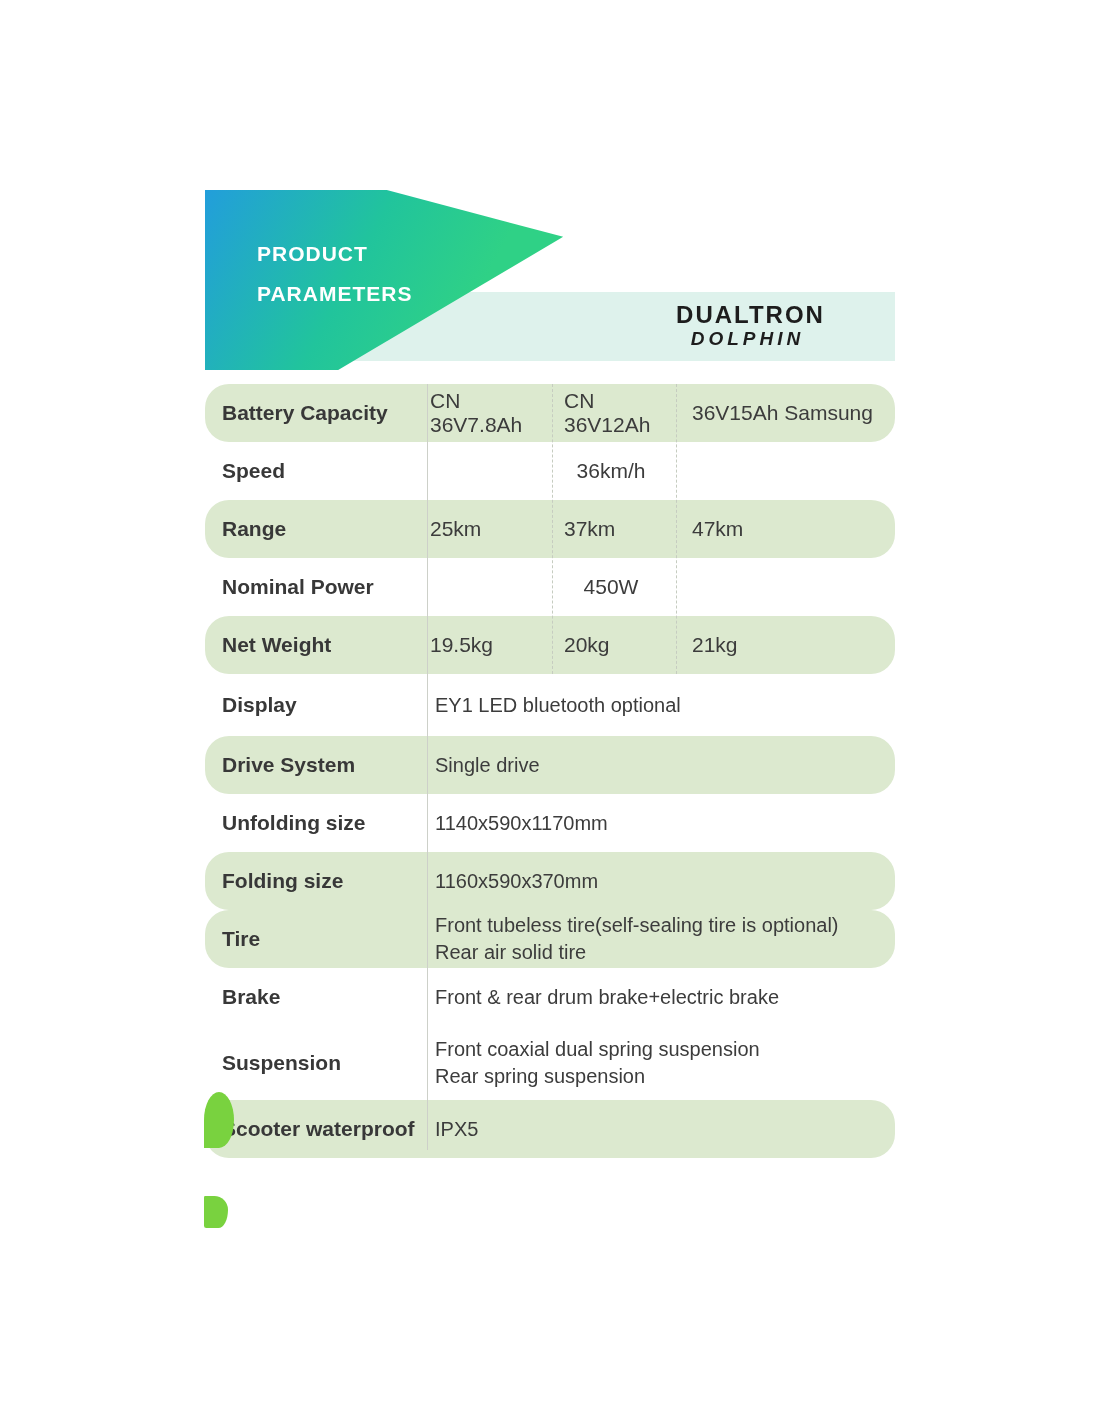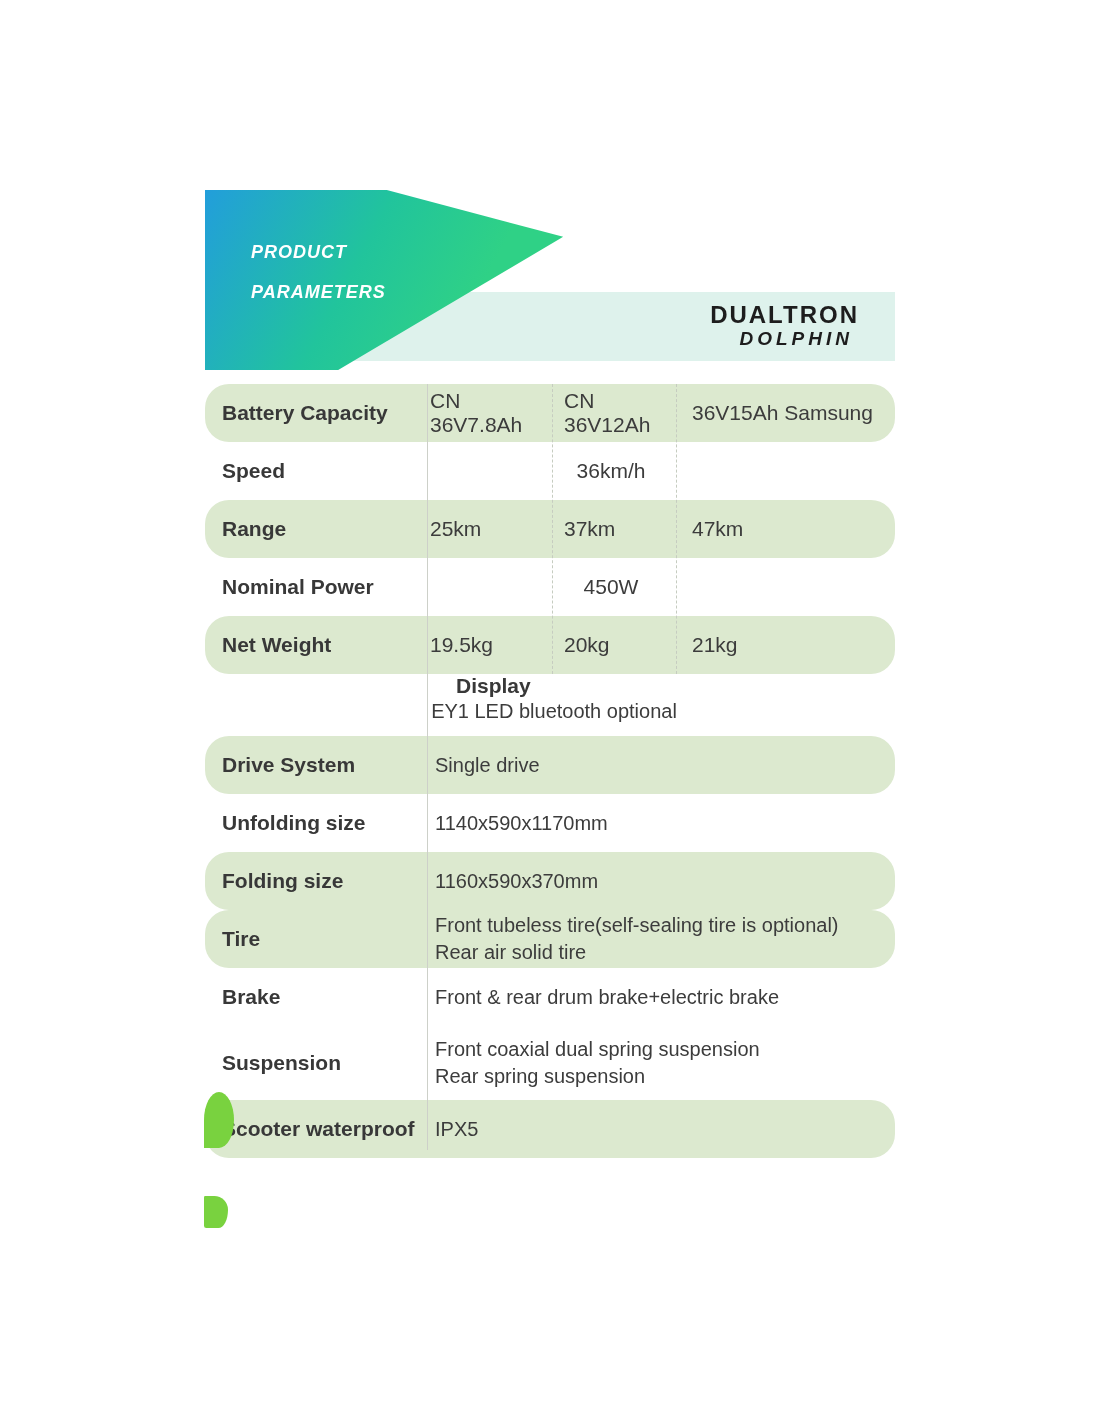--- a/index.html
+++ b/index.html
@@ -16,50 +16,50 @@
     position:absolute;left:350px;top:292px;width:545px;height:69px;
     background:var(--band-mint,#def2ec);z-index:1;
   }
   .arrow-banner{
     position:absolute;left:205px;top:190px;width:360px;height:180px;
     background:linear-gradient(118deg,var(--accent-gradient-start,#229edb) 0%,var(--accent-gradient-mid,#21c49c) 42%,var(--accent-gradient-end,#2fd186) 72%);
     clip-path:polygon(0 0,50.5% 0,99.5% 26%,37% 100%,0 100%);
     z-index:2;
   }
   .banner-title{
-    position:absolute;left:46px;
-    font-style:italic;font-weight:700;font-size:18px;letter-spacing:1px;
+    position:absolute;left:52px;
+    font-weight:700;font-size:21px;letter-spacing:1px;
     color:#ffffff;white-space:nowrap;
   }
   .banner-title.l1{top:52px;}
   .banner-title.l2{top:92px;}
 
   .brand{
-    position:absolute;left:684px;top:302px;width:175px;z-index:3;
-    text-align:right;color:var(--logo-black,#1d1d1d);line-height:1.05;
+    position:absolute;left:663px;top:302px;width:175px;z-index:3;
+    text-align:center;color:var(--logo-black,#1d1d1d);line-height:1.05;
   }
   .brand .line1{
     font-weight:900;font-size:24px;letter-spacing:2px;white-space:nowrap;
   }
   .brand .line2{
     font-weight:900;font-size:19px;font-style:italic;letter-spacing:4px;
     margin-top:2px;margin-right:6px;white-space:nowrap;
   }
 
   
   .spec-table{
     position:absolute;left:205px;top:384px;width:690px;z-index:2;
   }
   .rows{display:flex;flex-direction:column;}
   .row{
     display:flex;align-items:center;height:58px;position:relative;
     box-sizing:border-box;
   }
   .row.green{background:var(--row-green,#dce9cf);border-radius:24px;}
-  .rows .row:nth-child(6){height:62px;flex-direction:column;}   
+  .rows .row:nth-child(6){height:62px;}   
   .rows .row:nth-child(12){height:74px;}  
   .label{
     width:222px;box-sizing:border-box;padding-left:17px;
     font-weight:700;font-size:21px;color:#383838;flex:none;
   }
   .cell{font-size:21px;color:#3c3c3c;box-sizing:border-box;}
   .cell.c1{width:125px;padding-left:3px;flex:none;}
   .cell.c2{width:124px;padding-left:12px;flex:none;}
   .cell.c3{flex:1;padding-left:16px;}
   .cell.center{width:368px;text-align:center;flex:none;}

